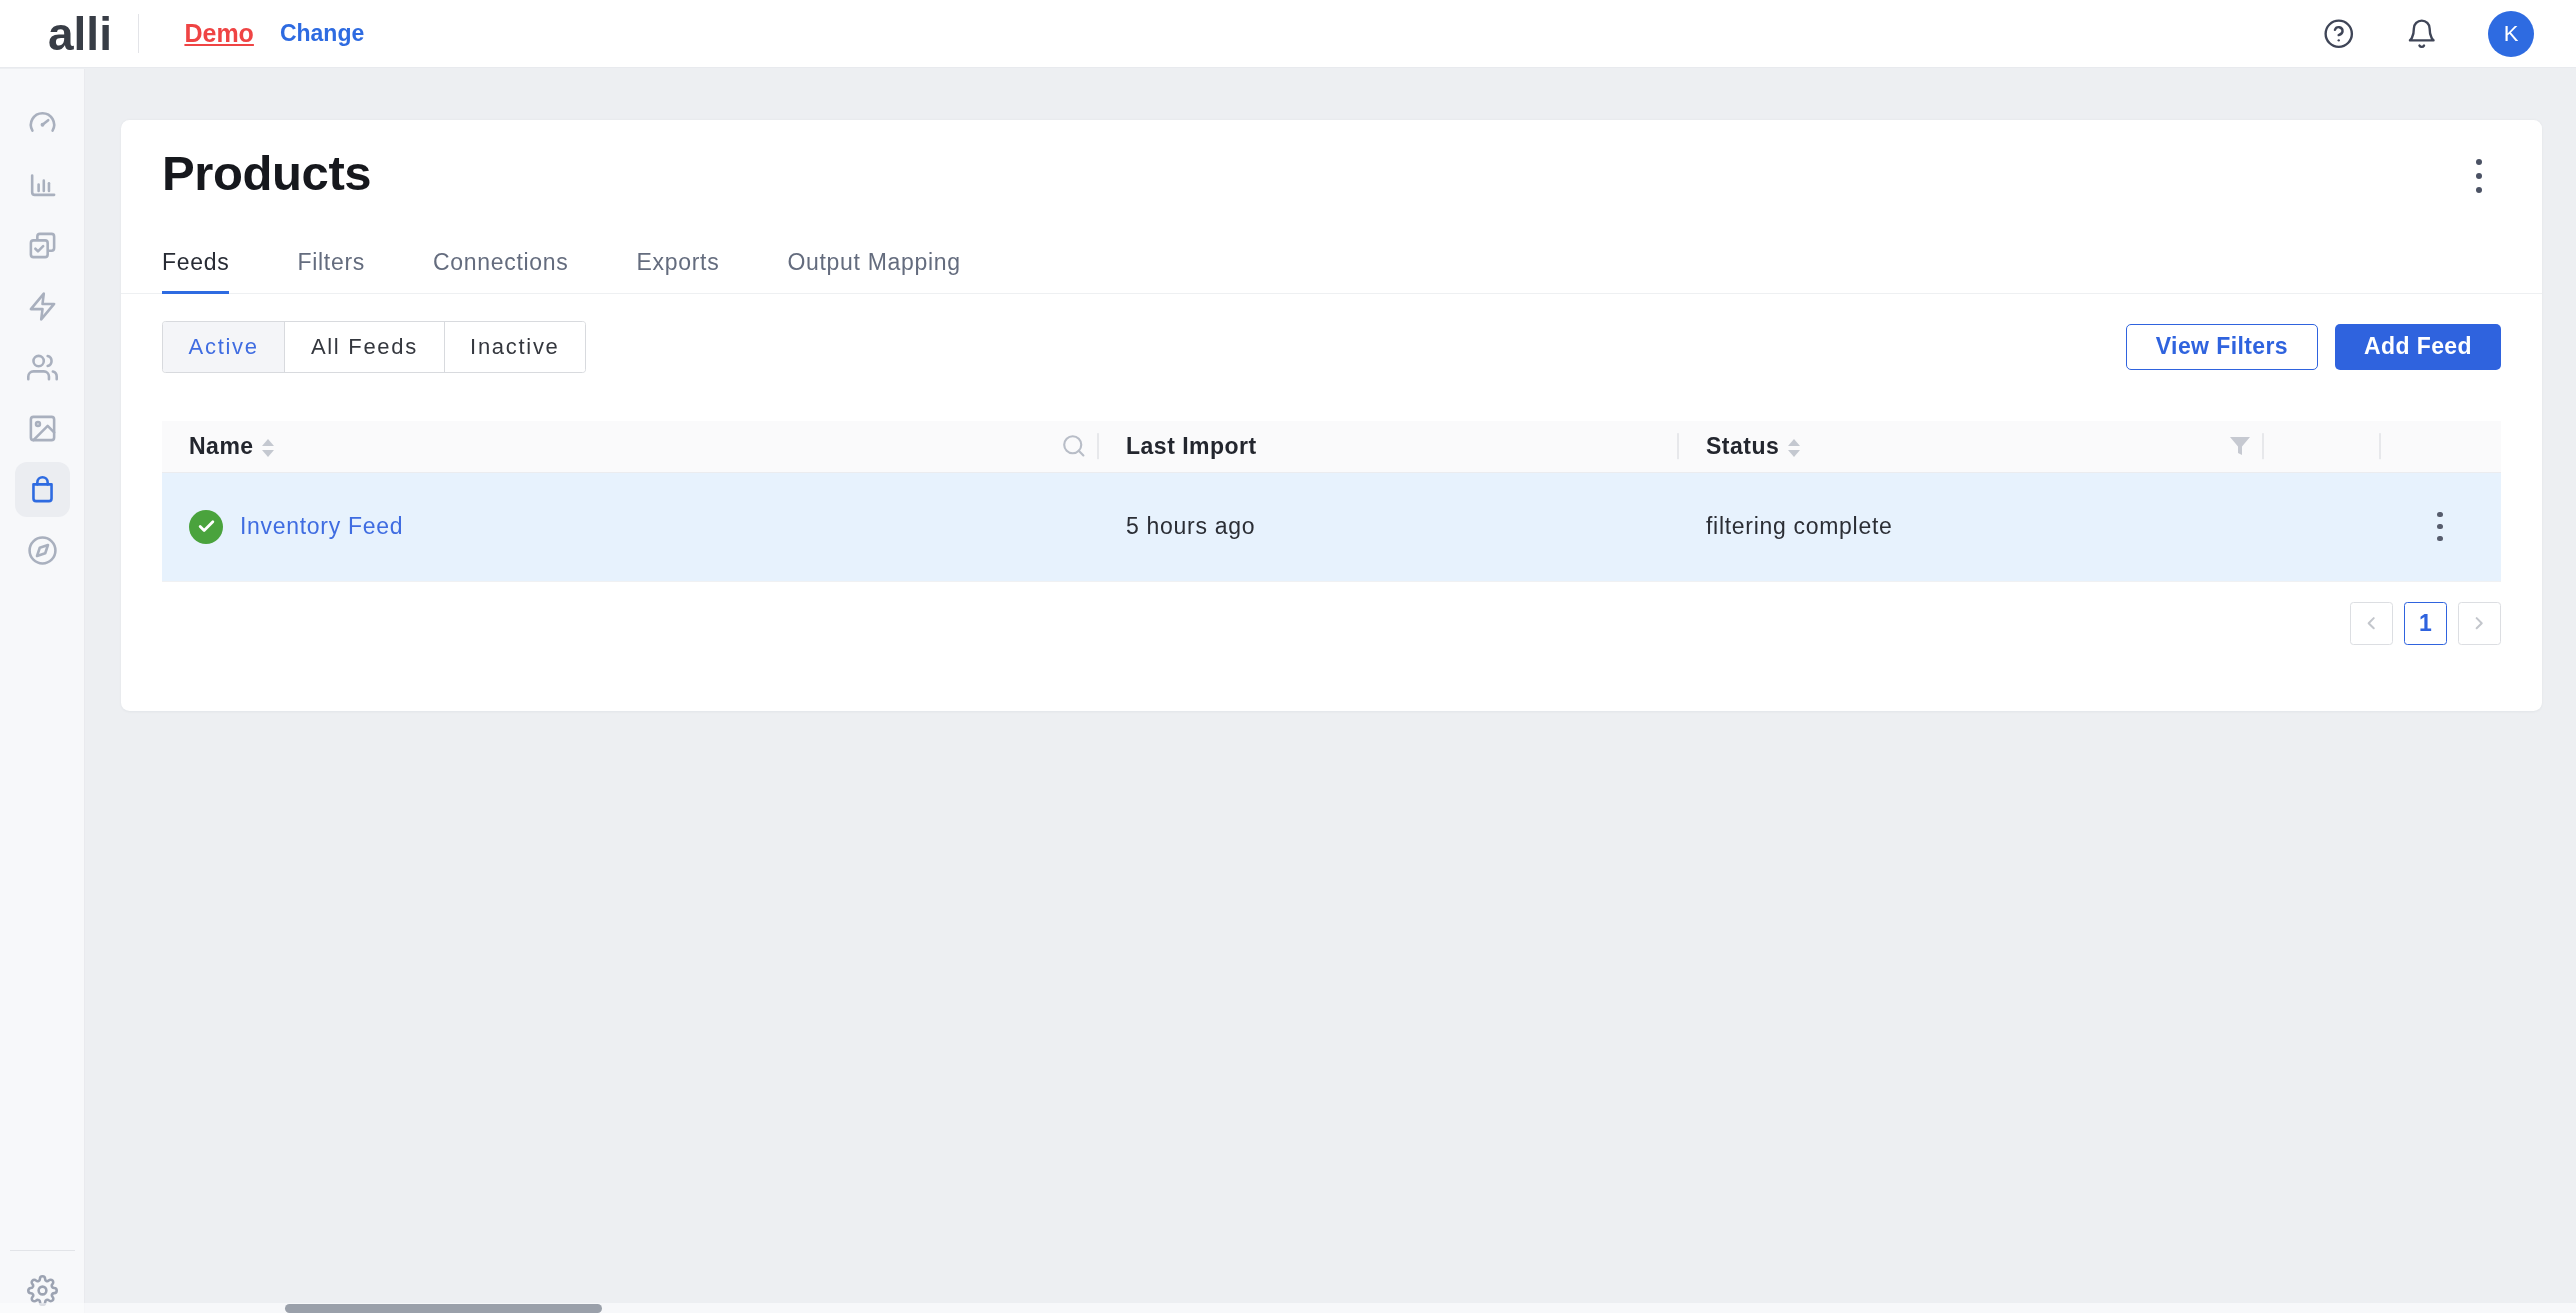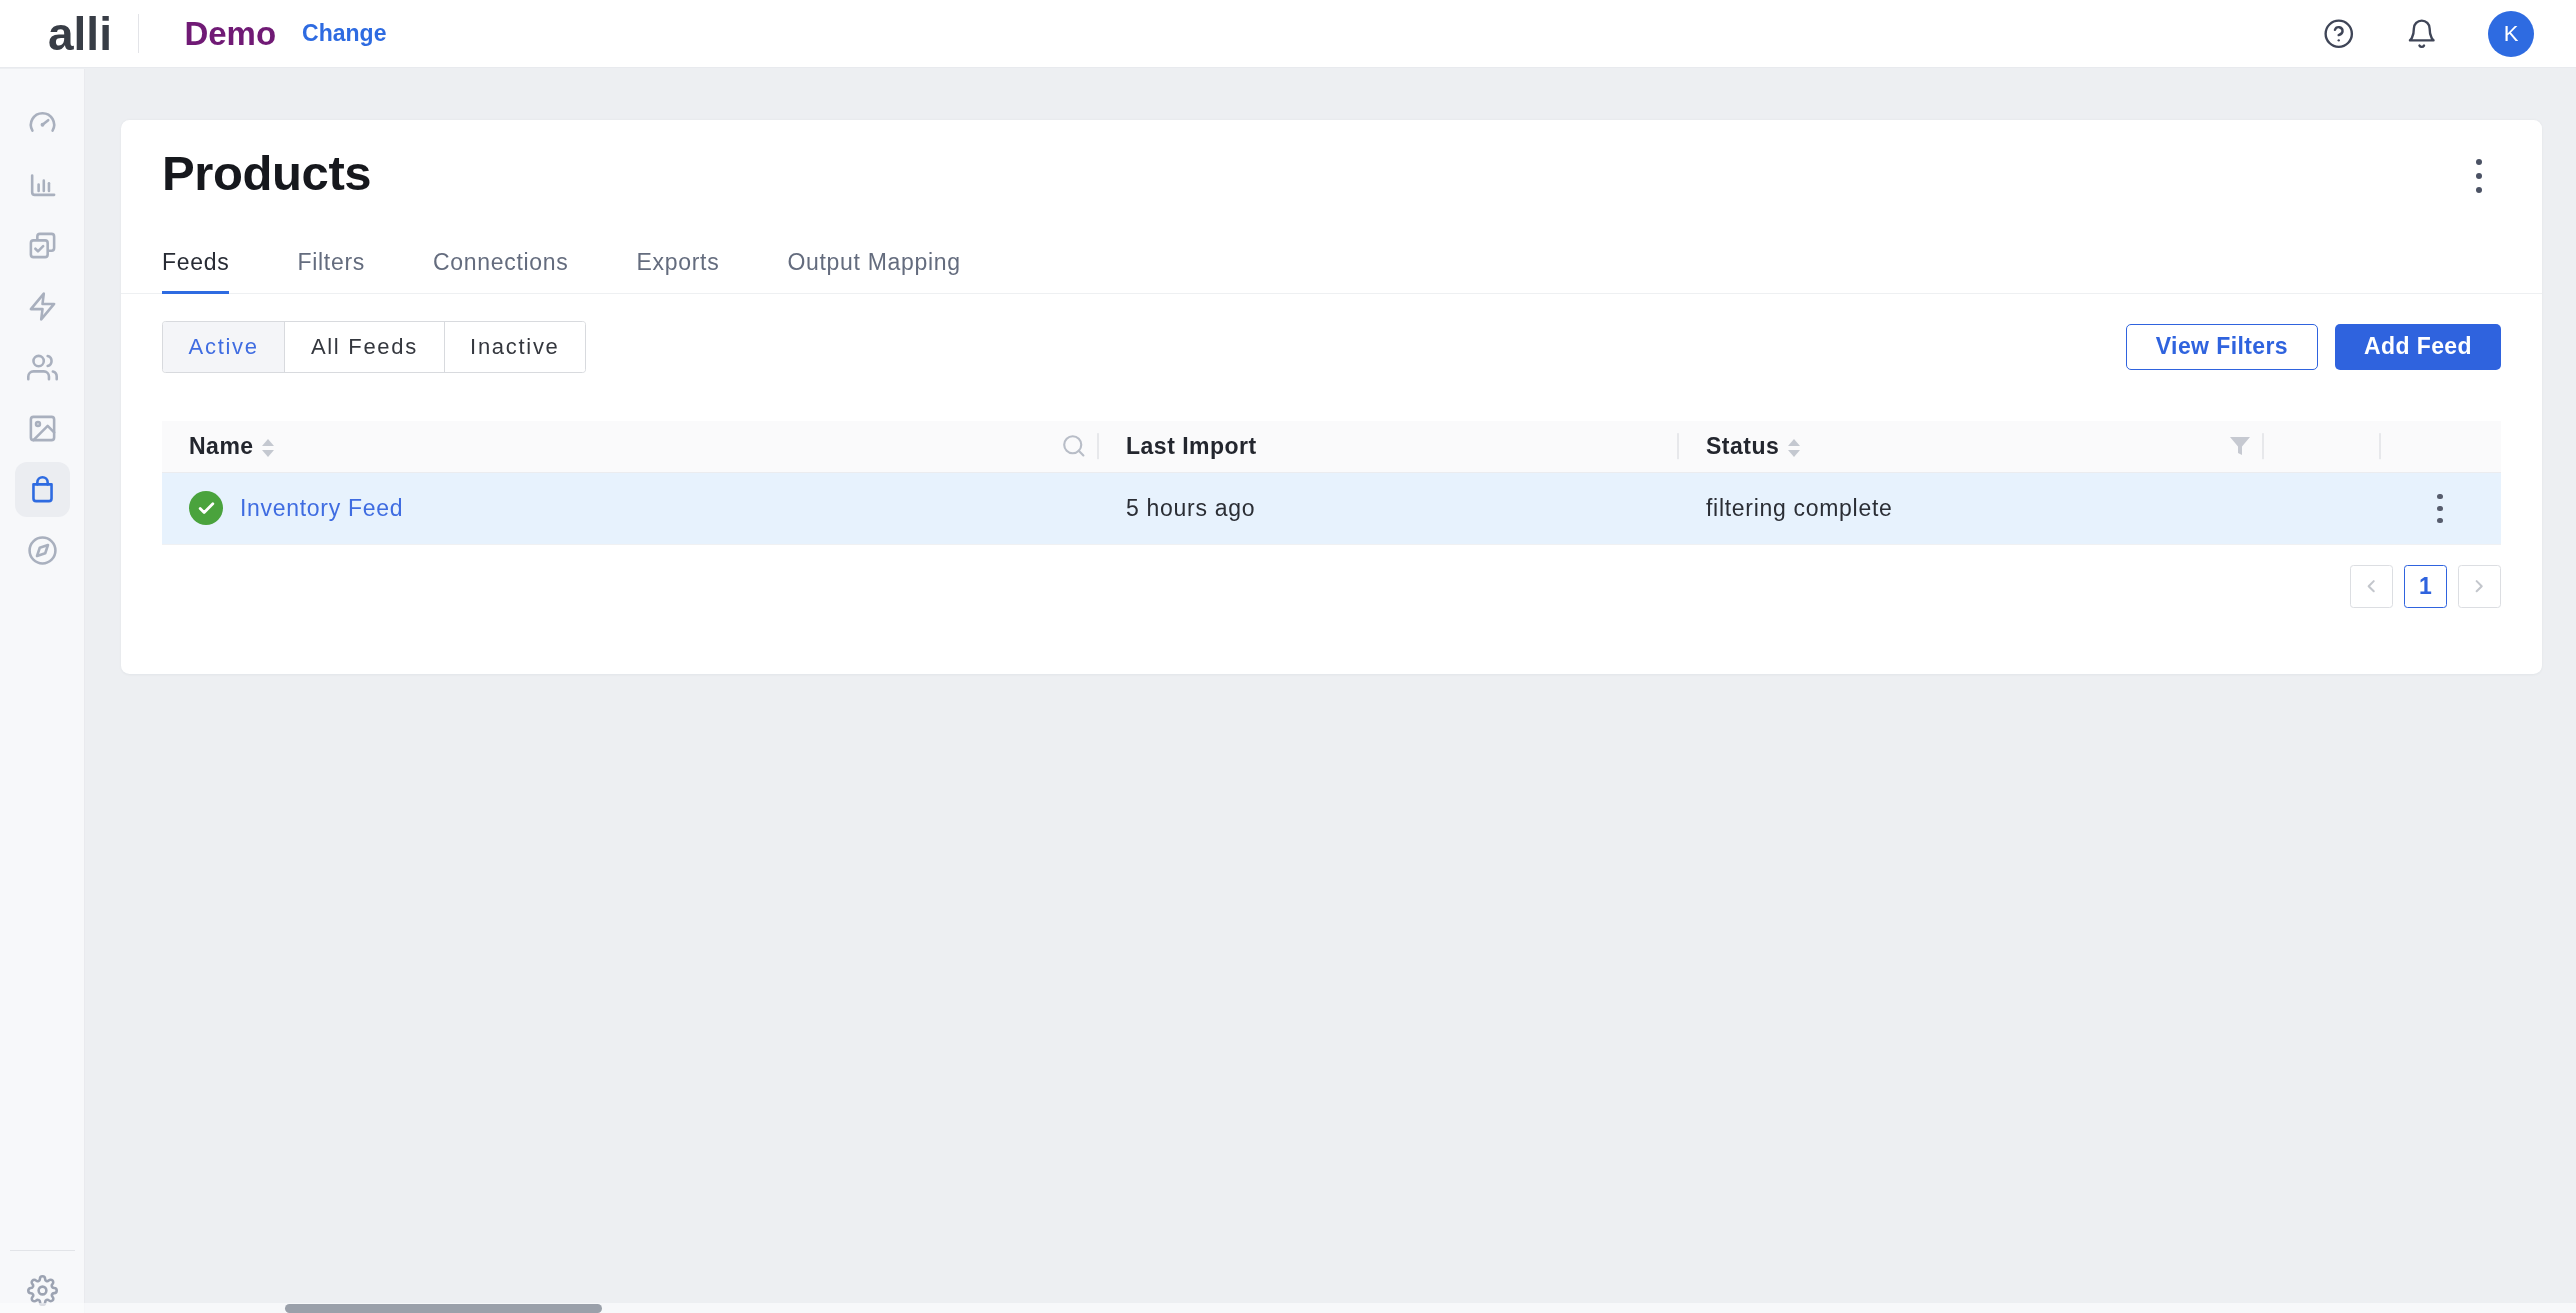--- a/index.html
+++ b/index.html
@@ -14,21 +14,21 @@
   svg { display:block; }
 
   
   .topbar {
     position:absolute; top:0; left:0; right:0; height:68px;
     background:#ffffff; border-bottom:0.9px solid #e8eaee;
     display:flex; align-items:center; z-index:30;
   }
   .logo { margin-left:48px; font-size:46px; font-weight:700; color:#383d46; letter-spacing:0px; line-height:68px; }
   .logo-divider { width:0.9px; height:39px; background:#e3e4e8; margin-left:25.6px; }
-  .workspace-name { margin-left:46px; font-size:33px; font-weight:700; color:#701a75; }
+  .workspace-name { margin-left:46px; font-size:25px; font-weight:700; color:#ef4444;text-decoration:underline; }
   .change-link { margin-left:26px; font-size:23px; font-weight:600; color:#2e6be1; cursor:pointer; }
   .topbar-right { margin-left:auto; display:flex; align-items:center; gap:51px; margin-right:42px; }
   .icon-btn { color:#3f4557; cursor:pointer; display:flex; align-items:center; justify-content:center; }
   .avatar {
     width:46px; height:46px; border-radius:50%; background:#2e6be1;
     color:#fff; font-size:22px; font-weight:500;
     display:flex; align-items:center; justify-content:center; cursor:pointer;
   }
 
   
@@ -92,21 +92,21 @@
   .th:not(:last-child)::after {
     content:""; position:absolute; right:0; top:50%; transform:translateY(-50%);
     width:1.7px; height:25.6px; background:#e7e8eb;
   }
   .sort-carets { display:flex; flex-direction:column; gap:3.4px; margin-left:8.5px; margin-top:3.4px; }
   .caret-up { width:0; height:0; border-left:6px solid transparent; border-right:6px solid transparent; border-bottom:7.7px solid #c4c8d0; }
   .caret-down { width:0; height:0; border-left:6px solid transparent; border-right:6px solid transparent; border-top:7.7px solid #c4c8d0; }
   .th-tail { margin-left:auto; display:flex; align-items:center; color:#b8bdc7; cursor:pointer; }
 
   .trow {
-    background:#e7f2fd; height:72px; align-items:center;
+    background:#e7f2fd; height:109px; align-items:center;
     border-bottom:1.7px solid #f0f1f3; font-size:23px; color:#2b2e35; letter-spacing:0.7px;
   }
   .td { padding:0 12px 0 27px; display:flex; align-items:center; overflow:hidden; }
   .status-badge {
     width:34px; height:34px; border-radius:50%; background:#4aa33d; flex:none;
     display:flex; align-items:center; justify-content:center; margin-right:17px;
   }
   .feed-link { color:#3f6ce1; cursor:pointer; }
   .td-actions { justify-content:center; padding:0; }
   .row-kebab { display:flex; flex-direction:column; gap:6.8px; padding:6.8px; cursor:pointer; }

